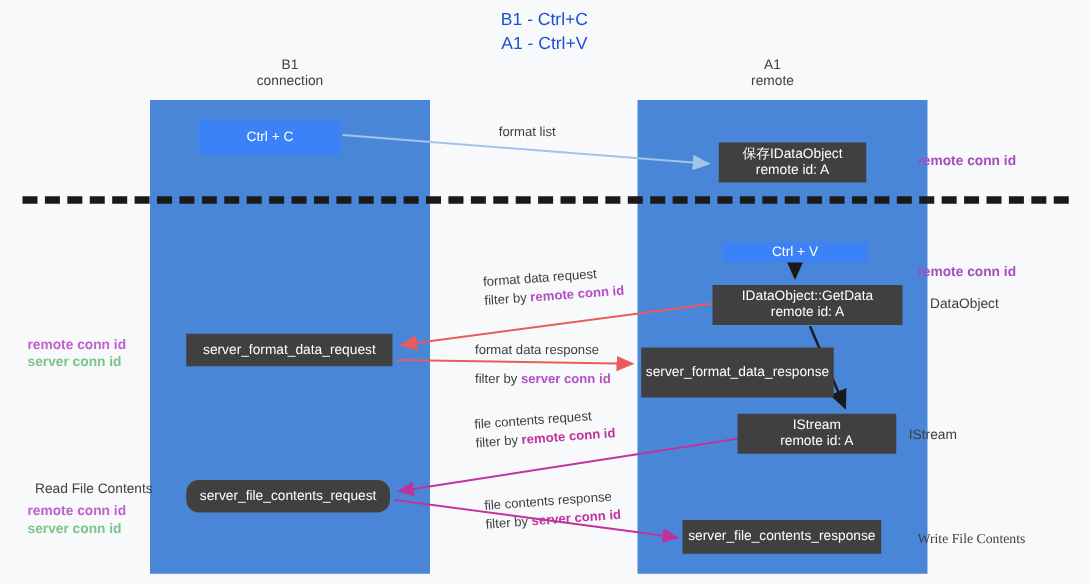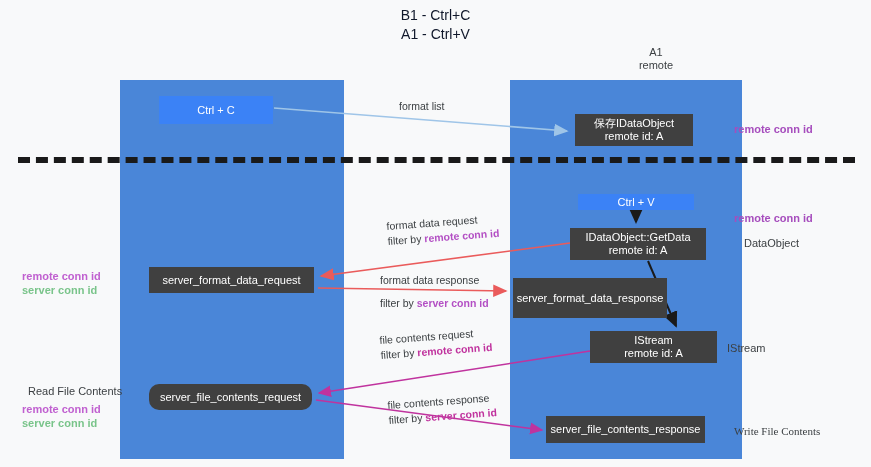--- a/index.html
+++ b/index.html
@@ -21,34 +21,34 @@
   }
   
   .title {
     position: absolute;
     left: 0;
     right: 0;
     top: 6px;
     text-align: center;
     font-size: 14px;
     line-height: 19px;
-    color: #0f172a;
+    color: #1d4ed8;
     white-space: pre-line;
   }
   
   .lane-head {
     position: absolute;
     text-align: center;
     font-size: 11px;
     line-height: 13px;
     color: #3c4043;
     white-space: pre-line;
   }
   #lane-head-b1 { left: 120px; width: 224px; top: 46px; }
-  #lane-head-a1 { left: 540px; width: 232px; top: 46px; }
+  #lane-head-a1 { left: 502px; width: 232px; top: 46px; }
 
   
   .lane {
     position: absolute;
     background: #4a86d8;
   }
   #lane-b1 { left: 120px; top: 80px; width: 224px; height: 379px; }
   #lane-a1 { left: 510px; top: 80px; width: 232px; height: 379px; }
 
   
@@ -76,21 +76,21 @@
     white-space: pre-line;
     padding: 2px 4px;
   }
   .node.green { background: #3b82f6; }
   .node.orange { background: #fbb килограм; }
   .node.orange { background: #404040; }
 
   #node-ctrlc   { left: 159px; top: 96px;  width: 114px; height: 28px; }
   #node-idataobj{ left: 575px; top: 114px; width: 118px; height: 32px; }
   #node-ctrlv   { left: 578px; top: 172px; width: 116px; height: 16px; margin-top: 22px; }
-  #node-getdata { left: 570px; top: 228px; width: 136px; height: 32px; }
+  #node-getdata { left: 570px; top: 228px; width: 152px; height: 32px; }
   #node-sfdreq  { left: 149px; top: 267px; width: 165px; height: 26px; }
   #node-sfdresp { left: 513px; top: 278px; width: 154px; height: 40px; }
   #node-istream { left: 590px; top: 331px; width: 127px; height: 32px; }
   #node-sfcreq  { left: 149px; top: 384px; width: 163px; height: 26px; border-radius: 10px; }
   #node-sfcresp { left: 546px; top: 416px; width: 159px; height: 27px; }
 
   
   .side-note {
     position: absolute;
     font-size: 11px;
@@ -142,20 +142,22 @@
 <body>
 
 <div class="canvas">
 
   <div class="title" id="diagram-title">B1 - Ctrl+C
 A1 - Ctrl+V</div>
 
   <div class="lane" id="lane-b1"></div>
   <div class="lane" id="lane-a1"></div>
 
+  <div class="lane-head" id="lane-head-b1">B1
+connection</div>
   <div class="lane-head" id="lane-head-a1">A1
 remote</div>
 
   <div id="separator"></div>
 
   <svg id="arrows" xmlns="http://www.w3.org/2000/svg">
     <defs>
       <marker id="ah-blue" markerWidth="9" markerHeight="9" refX="8" refY="4.5" orient="auto">
         <path d="M0,0.6 L9,4.5 L0,8.4 z" fill="#9fc5e8"></path>
       </marker>

